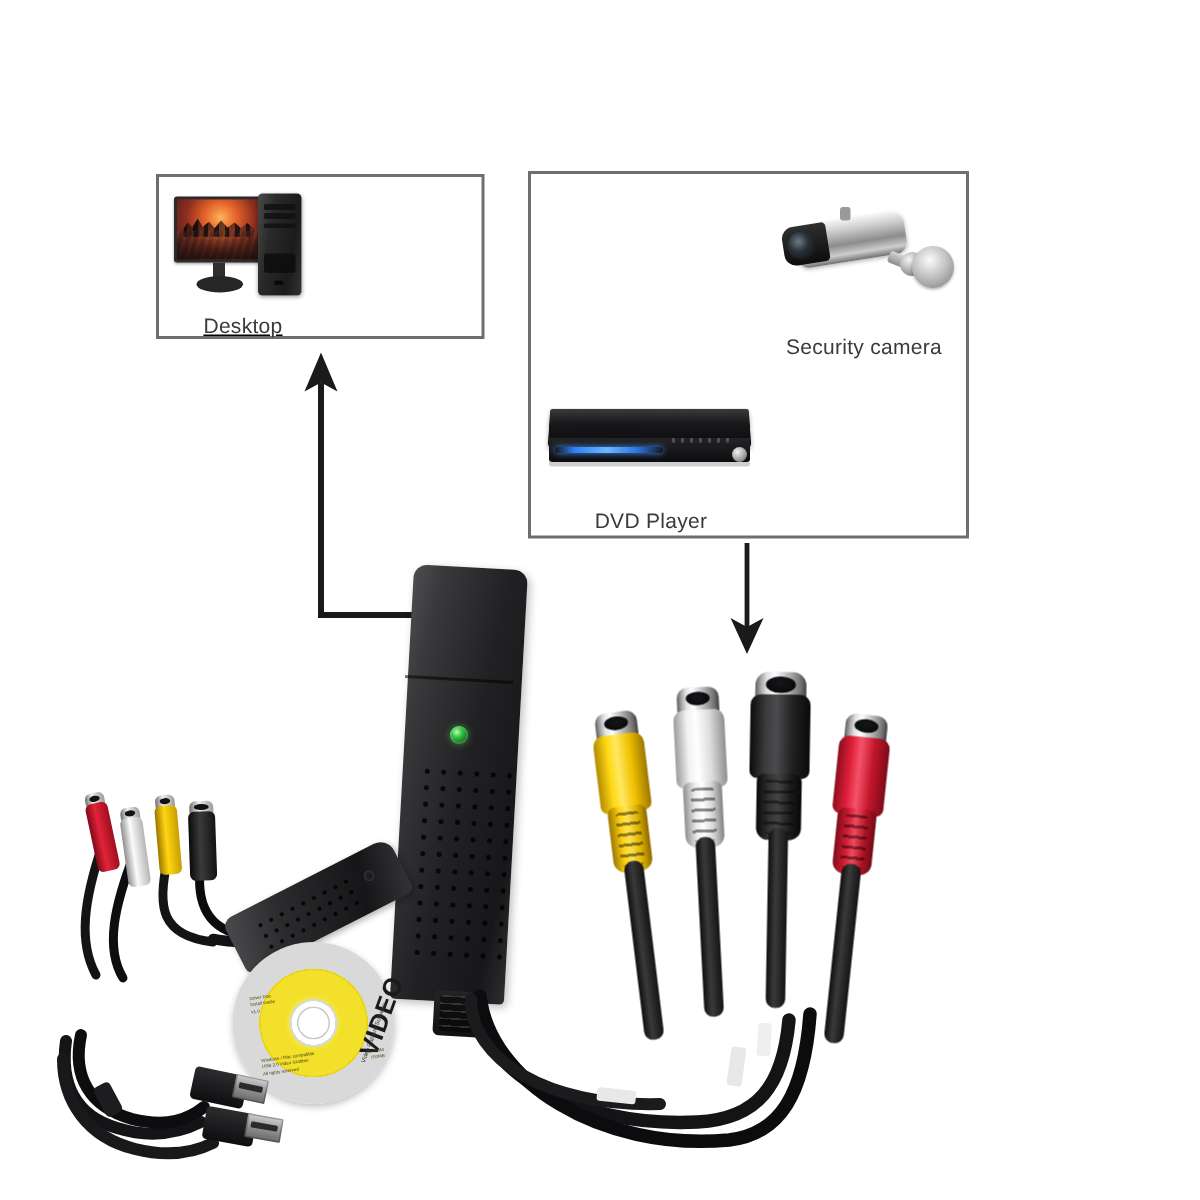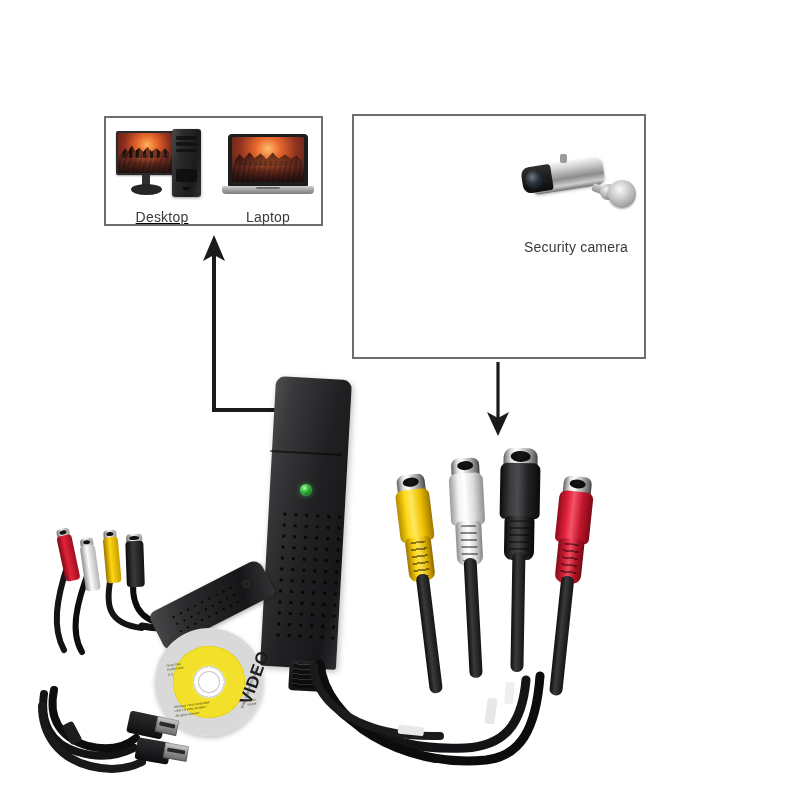--- a/index.html
+++ b/index.html
@@ -548,48 +548,49 @@
           <div class="tower-bay abs" style="top:7px; height:4px;"></div>
           <div class="tower-bay abs" style="top:13px; height:4px;"></div>
           <div class="tower-bay abs" style="top:20px; height:3px;"></div>
           <div class="tower-bay abs" style="top:40px; height:13px; border-radius:2px; background:#0d0d0d;"></div>
           <div class="abs" style="left:38%; top:58px; width:22%; height:3px; background:#0a0a0a; border-radius:1px;"></div>
         </div>
       </div>
       <div class="cell-caption">Desktop</div>
     </div>
 
-    <div class="panel-cell" style="left:110px; top:2px; width:104px; height:104px;">
-      <div class="cell-art">
-        <div class="lap-lid abs" style="left:12px; top:14px; width:80px; height:52px;">
-          <div class="lap-screen"></div>
-        </div>
-        <div class="lap-deck abs" style="left:6px; top:66px; width:92px; height:8px;"></div>
-        <div class="abs" style="left:40px; top:67px; width:24px; height:2px; background:#6f6f6f; border-radius:1px;"></div>
-      </div>
-      <div class="cell-caption">Laptop</div>
-    </div>
   </div>
 
   <div class="panel" id="panel-sources">
 
 
-    <div class="panel-cell" style="left:154px; top:20px; width:136px; height:118px;">
+    <div class="panel-cell" style="left:154px; top:4px; width:136px; height:118px;">
       <div class="cell-art">
         <div class="cam-barrel abs" style="left:22px; top:26px; width:74px; height:28px;"></div>
         <div class="cam-hood abs" style="left:14px; top:30px; width:30px; height:26px;"></div>
         <div class="cam-lens abs" style="left:17px; top:34px; width:19px; height:19px;"></div>
         <div class="abs" style="left:52px; top:18px; width:7px; height:9px; background:#9a9a9a; border-radius:2px;"></div>
         <div class="cam-mount-arm abs" style="left:84px; top:50px; width:18px; height:8px; transform:rotate(22deg);"></div>
         <div class="cam-knuckle abs" style="left:92px; top:48px; width:16px; height:16px;"></div>
         <div class="cam-plate abs" style="left:100px; top:44px; width:28px; height:28px;"></div>
       </div>
       <div class="cell-caption">Security camera</div>
     </div>
 
+    <div class="panel-cell" style="left:2px; top:126px; width:156px; height:112px;">
+      <div class="cell-art">
+        <div class="dvd-body abs" style="left:10px; top:30px; width:134px; height:26px;"></div>
+        <div class="dvd-front abs" style="left:10px; top:50px; width:134px; height:16px;"></div>
+        <div class="dvd-blue abs" style="left:14px; top:56px; width:72px; height:4px;"></div>
+        <div class="dvd-dots abs" style="left:92px; top:50px; width:42px; height:3px;"></div>
+        <div class="dvd-knob abs" style="left:132px; top:56px; width:10px; height:10px;"></div>
+        <div class="abs" style="left:10px; top:66px; width:134px; height:3px; background:#cfcfcf; border-radius:0 0 2px 2px;"></div>
+      </div>
+      <div class="cell-caption">DVD Player</div>
+    </div>
 
   </div>
 
   <svg class="arrow-svg" style="left:170px; top:225px; width:170px; height:185px;" viewBox="0 0 170 185">
     <path d="M 142 185 L 44 185 L 44 30" fill="none" stroke="#1a1a1a" stroke-width="4"></path>
     <path d="M 44 10 L 55 36 L 44 30 L 33 36 Z" fill="#1a1a1a"></path>
   </svg>
 
   <svg class="arrow-svg" style="left:478px; top:362px; width:40px; height:76px;" viewBox="0 0 40 76">
     <path d="M 20 0 L 20 56" fill="none" stroke="#1a1a1a" stroke-width="3.2"></path>

